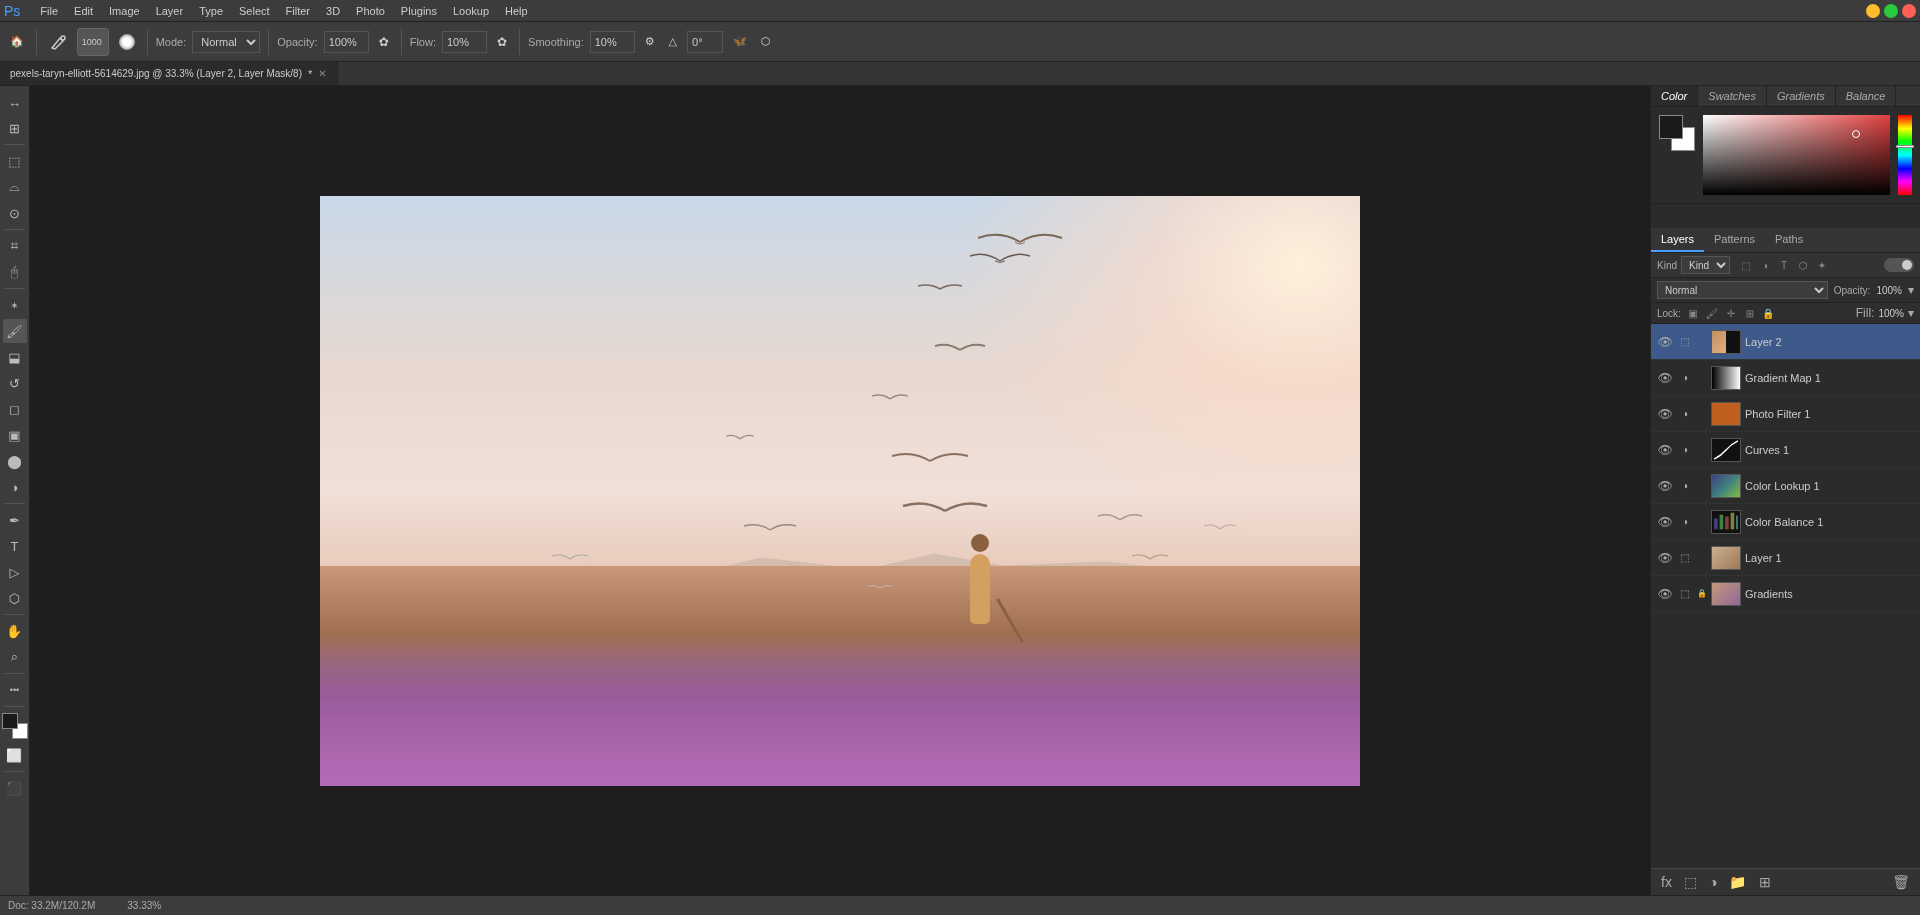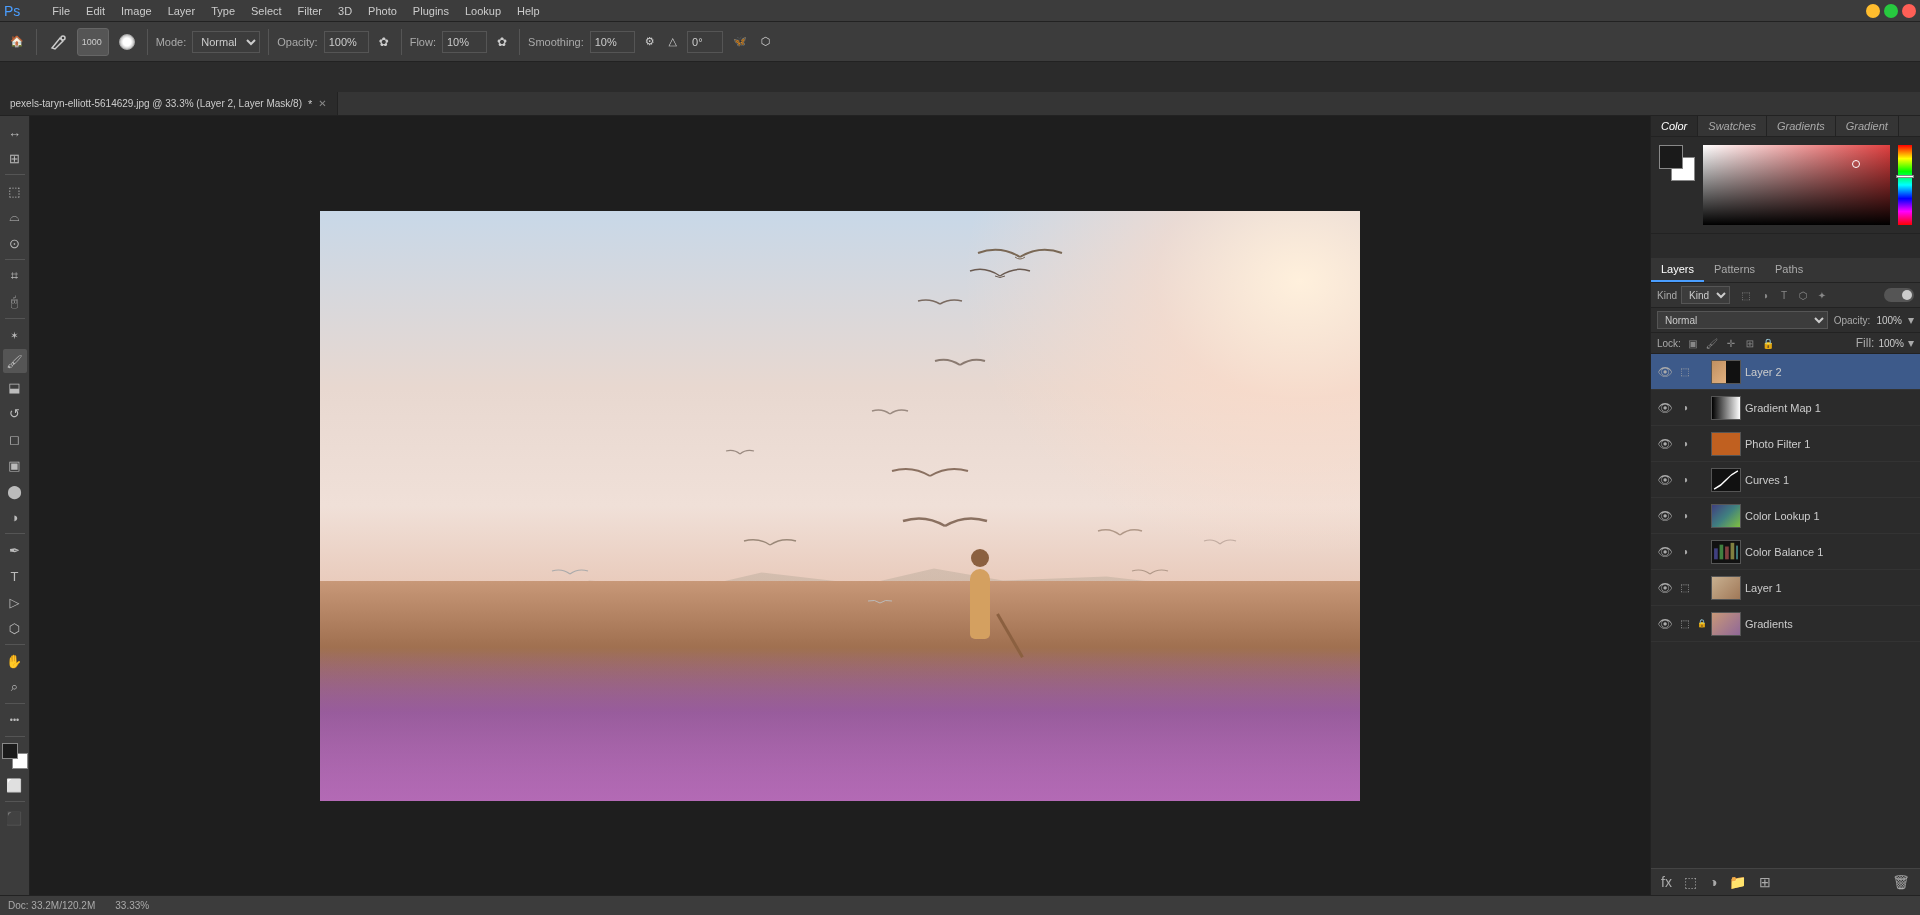--- a/index.html
+++ b/index.html
@@ -16,21 +16,21 @@
 
     
     #toolbar { background: #3c3c3c; height: 40px; display: flex; align-items: center; padding: 0 6px; border-bottom: 1px solid #222; flex-shrink: 0; gap: 6px; }
     .toolbar-sep { width: 1px; height: 26px; background: #555; margin: 0 2px; }
     .toolbar-btn { background: none; border: none; color: #ccc; cursor: pointer; padding: 2px 4px; font-size: 11px; display: flex; align-items: center; gap: 3px; }
     .toolbar-select { background: #3c3c3c; border: 1px solid #555; color: #ccc; padding: 1px 4px; font-size: 11px; height: 22px; }
     .toolbar-label { color: #aaa; font-size: 11px; }
     .toolbar-value { background: #3c3c3c; border: 1px solid #555; color: #ccc; padding: 1px 4px; font-size: 11px; height: 22px; width: 50px; }
 
     
-    #tab-bar { background: #353535; height: 24px; display: flex; align-items: stretch; border-bottom: 1px solid #222; flex-shrink: 0; margin-top: 30px; }
+    #tab-bar { background: #353535; height: 24px; display: flex; align-items: stretch; border-bottom: 1px solid #222; flex-shrink: 0; }
     .tab { display: flex; align-items: center; padding: 0 10px; background: #424242; border-right: 1px solid #222; color: #ccc; font-size: 11px; gap: 6px; cursor: pointer; }
     .tab.active { background: #2b2b2b; }
     .tab-close { color: #888; cursor: pointer; font-size: 10px; }
 
     
     #main { display: flex; flex: 1; overflow: hidden; }
 
     
     #left-toolbar { width: 30px; background: #3c3c3c; border-right: 1px solid #222; display: flex; flex-direction: column; align-items: center; padding: 4px 0; gap: 2px; flex-shrink: 0; overflow: hidden; }
     .lt-btn { width: 24px; height: 24px; display: flex; align-items: center; justify-content: center; cursor: pointer; color: #bbb; font-size: 13px; border-radius: 2px; }
@@ -149,27 +149,27 @@
     
     .layers-bottom { display: flex; align-items: center; padding: 3px 6px; border-top: 1px solid #444; background: #333; gap: 4px; }
     .layers-bottom-btn { background: none; border: none; color: #aaa; cursor: pointer; font-size: 14px; padding: 2px 4px; }
 
     
     #layer-list::-webkit-scrollbar { width: 6px; }
     #layer-list::-webkit-scrollbar-track { background: #2b2b2b; }
     #layer-list::-webkit-scrollbar-thumb { background: #555; border-radius: 3px; }
 
     
-    #status-bar { background: #3c3c3c; height: 20px; display: flex; align-items: center; padding: 0 8px; border-top: 1px solid #222; flex-shrink: 0; font-size: 10px; color: #aaa; gap: 20px; }
+    #status-bar { background: #3c3c3c; height: 20px; display: flex; align-items: center; padding: 0 8px; border-top: 1px solid #222; flex-shrink: 0; font-size: 10px; color: #aaa; gap: 32px; }
   </style>
 </head>
 <body>
 
 <div id="menu-bar">
-  <span style="color:#4a9eff; font-size:14px; margin-right:24px;">Ps</span>
+  <span style="color:#4a9eff; font-size:14px; margin-right:12px;">Ps</span>
   <span class="menu-item">File</span>
   <span class="menu-item">Edit</span>
   <span class="menu-item">Image</span>
   <span class="menu-item">Layer</span>
   <span class="menu-item">Type</span>
   <span class="menu-item">Select</span>
   <span class="menu-item">Filter</span>
   <span class="menu-item">3D</span>
   <span class="menu-item">Photo</span>
   <span class="menu-item">Plugins</span>
@@ -365,21 +365,21 @@
     </div>
   </div>
 
   <div id="right-panel">
 
     <div id="color-panel">
       <div class="panel-tabs">
         <div class="panel-tab active">Color</div>
         <div class="panel-tab">Swatches</div>
         <div class="panel-tab">Gradients</div>
-        <div class="panel-tab">Gradient</div>
+        <div class="panel-tab">Balance</div>
       </div>
       <div class="color-content">
         <div class="color-swatches-fg-bg">
           <div class="color-swatch-bg"></div>
           <div class="color-swatch-fg"></div>
         </div>
         <div class="color-gradient-box">
           <div class="color-gradient-overlay"></div>
 
           <div style="position:absolute; top: 15px; right: 30px; width:8px; height:8px; border-radius:50%; border:1.5px solid #fff; pointer-events:none;"></div>

